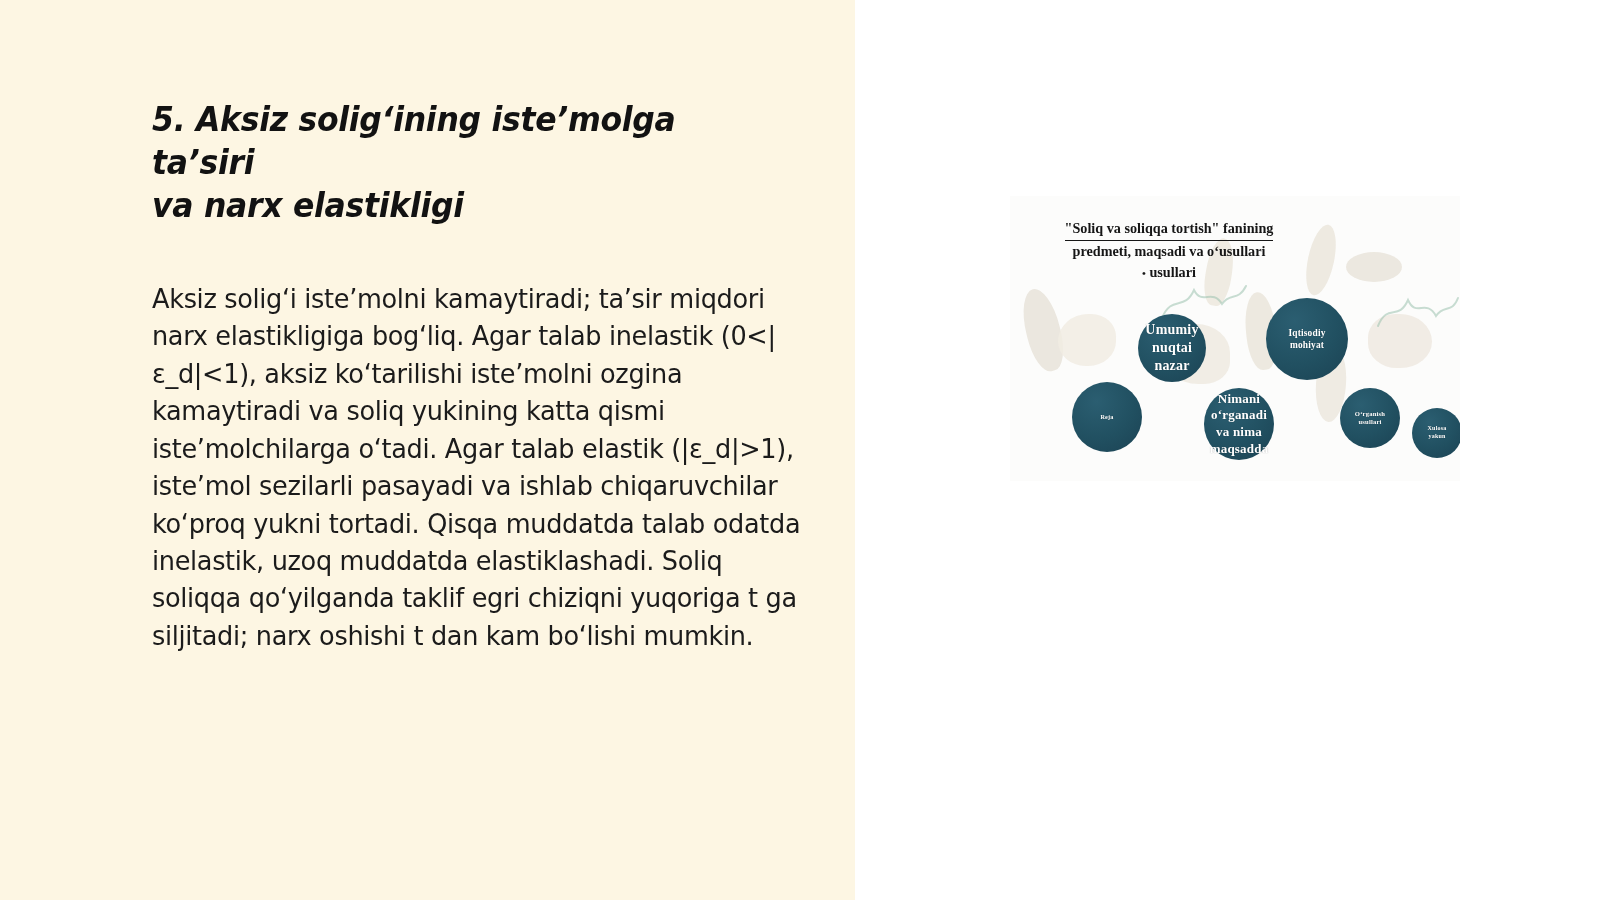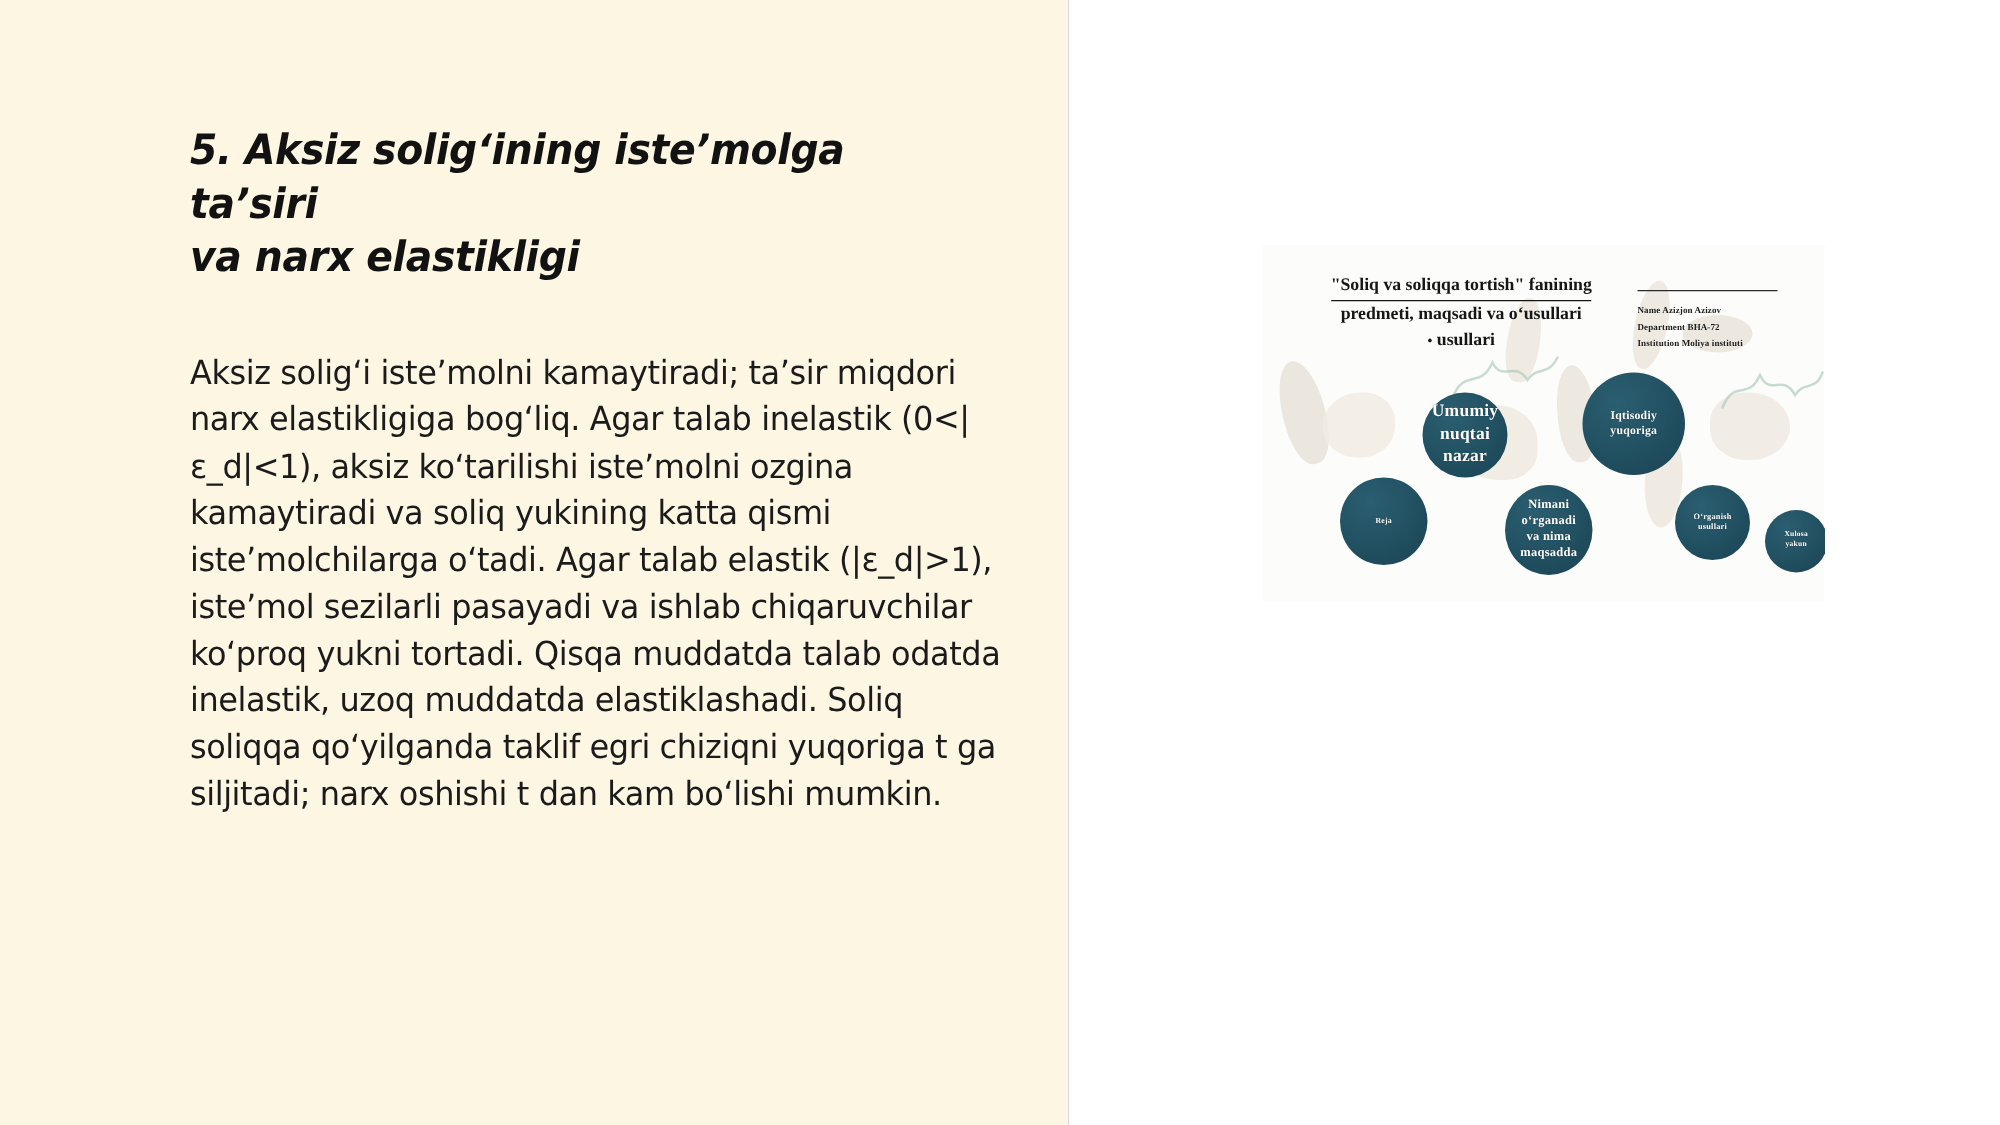--- a/index.html
+++ b/index.html
@@ -11,21 +11,21 @@
     height: 900px;
     overflow: hidden;
     background: #ffffff;
     font-family: "Liberation Sans", sans-serif;
   }
   .slide {
     position: relative;
     width: 1528px;
     height: 900px;
     display: flex;
-    background: #6d28d9;
+    background: #5eead4;
   }
 
   
   .left-panel {
     position: relative;
     width: 855px;
     height: 900px;
     background: #fdf6e3;
     box-sizing: border-box;
     flex: 0 0 855px;
@@ -123,21 +123,21 @@
     line-height: 1.28;
     box-sizing: border-box;
     letter-spacing: 0.2px;
     text-shadow: 0 0 1px rgba(0,0,0,0.35);
   }
   .node span { display: block; padding: 0 6px; }
 
   .node.n-umumiy    { left: 128px; top: 118px; width: 68px;  height: 68px;  font-size: 14px; }
   .node.n-iqtisodiy { left: 256px; top: 102px; width: 82px;  height: 82px;  font-size: 9.4px; }
   .node.n-reja      { left: 62px;  top: 186px; width: 70px;  height: 70px;  font-size: 6.2px; }
-  .node.n-nimani    { left: 194px; top: 192px; width: 70px;  height: 72px;  font-size: 10px; }
+  .node.n-nimani    { left: 194px; top: 192px; width: 70px;  height: 72px;  font-size: 13px; }
   .node.n-usullari  { left: 330px; top: 192px; width: 60px;  height: 60px;  font-size: 6.6px; }
   .node.n-xulosa    { left: 402px; top: 212px; width: 50px;  height: 50px;  font-size: 6.0px; }
 
   
   .diagram-heading {
     position: absolute;
     left: 34px;
     top: 22px;
     width: 250px;
     font-family: "Liberation Serif", serif;
@@ -212,35 +212,29 @@
 
       <figcaption class="diagram-heading">
         <span class="l1">"Soliq va soliqqa tortish" fanining</span><br>
         <span>predmeti, maqsadi va o‘usullari</span>
         <span class="l3">
           <span class="bullet">•</span>
           <span>usullari</span>
         </span>
       </figcaption>
 
-      <div class="author-box">
-        <div class="author-rule"></div>
-        <div class="author-line">Name Azizjon Azizov</div>
-        <div class="author-line">Department  BHA-72</div>
-        <div class="author-line">Institution Moliya instituti</div>
-      </div>
 
       <div class="node n-umumiy">
         <span style="white-space:pre-line;">Umumiy
 nuqtai
 nazar</span>
       </div>
       <div class="node n-iqtisodiy">
         <span style="white-space:pre-line;">Iqtisodiy
-yuqoriga</span>
+mohiyat</span>
       </div>
       <div class="node n-reja">
         <span style="white-space:pre-line;">Reja</span>
       </div>
       <div class="node n-nimani">
         <span style="white-space:pre-line;">Nimani
 o‘rganadi
 va nima
 maqsadda</span>
       </div>

